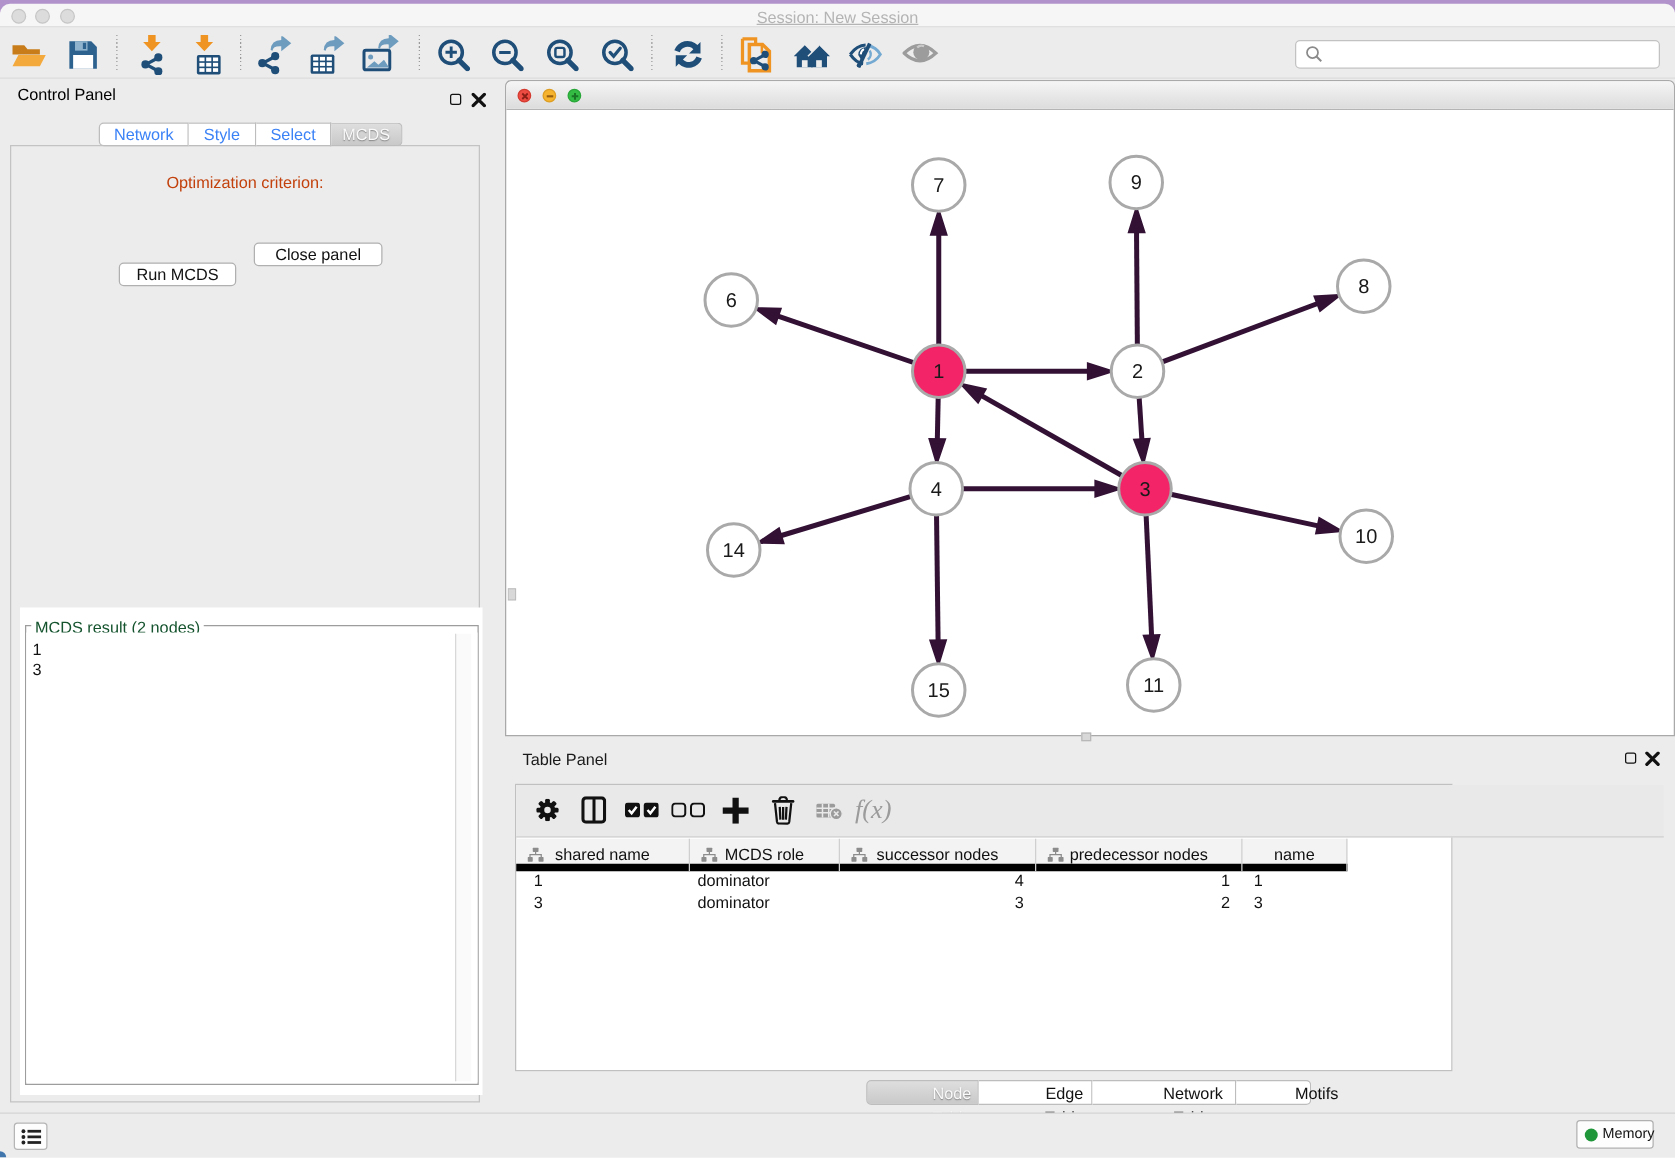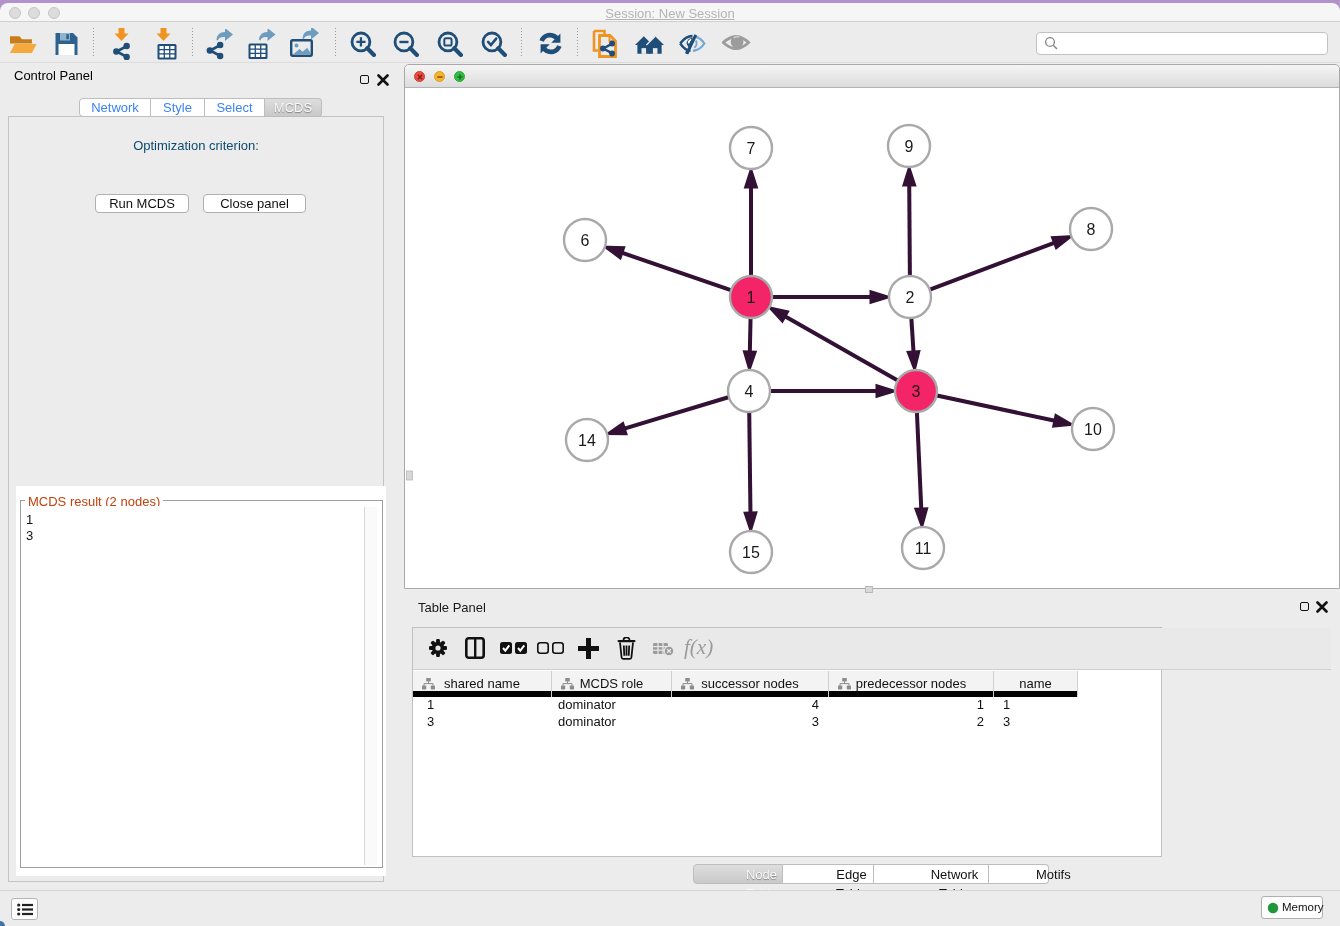--- a/index.html
+++ b/index.html
@@ -26,32 +26,32 @@
 
 #cp-title { left:14px; top:68px; font-size:13px; color:#000000; }
 .winbtn-sq { width:9px; height:9px; border:1.5px solid #111; border-radius:2px; }
 #cp-content { left:8px; top:116px; width:376px; height:766px;
   border:1px solid #c3c3c3; background:#ececec; }
 .tab { position:absolute; top:98px; height:19px; background:#fff;
   border:1px solid #bdbdbd; font-size:13px; color:#3b82f6;
   text-align:center; line-height:18px; }
 .tabsel { background:linear-gradient(#dedede,#c9c9c9); color:#fafafa;
   text-shadow:0 1px 1px rgba(120,120,120,0.9); }
-#opt-label { left:8px; top:138px; width:376px; text-align:center; font-size:13px; color:#0c4a6e; }
+#opt-label { left:8px; top:138px; width:376px; text-align:center; font-size:13px; color:#c2410c; }
 #dropdown { left:44px; top:160px; width:310px; height:19px; background:#fff;
   border:1px solid #b0b0b0; border-radius:4px; font-size:13px; color:#111;
   line-height:17px; padding-left:9px; }
 .btn { position:absolute; top:194px; height:19px; background:#fff;
   border:1px solid #b0b0b0; border-radius:4px; font-size:13px;
   color:#111; text-align:center; line-height:17px; }
 #mcds-panel { left:16px; top:486px; width:370px; height:390px; background:#fff; }
 #mcds-fs { left:20px; top:500px; width:363px; height:368px;
   border:1px solid #9d9d9d; }
 #mcds-legend { left:25px; top:494px; background:#fff; padding:0 3px;
-  font-size:13px; color:#c2410c; }
+  font-size:13px; color:#14532d; }
 #mcds-text { left:21px; top:506px; width:361px; height:360px; background:#fff;
   font-size:13px; color:#111; line-height:16px; padding:6px 0 0 5px; }
 #mcds-sb { left:364px; top:507px; width:13px; height:358px; background:#fafafa;
   border-left:1px solid #d8d8d8; }
 
 #netwin { left:404px; top:64px; width:936px; height:525px; background:#fff;
   border:1px solid #a9a9a9; border-radius:5px 5px 0 0; }
 #nettitle { left:0; top:0; width:934px; height:23px;
   background:linear-gradient(#f5f5f5,#dcdcdc); border-bottom:1px solid #b4b4b4;
   border-radius:5px 5px 0 0; }
@@ -232,21 +232,21 @@
   <div class="abs winbtn-sq" style="left:360px; top:75px;"></div>
   <svg class="abs" style="left:377px; top:74px;" width="12" height="12" viewBox="0 0 12 12">
       <path d="M1.5 1.5 L10.5 10.5 M10.5 1.5 L1.5 10.5" stroke="#111" stroke-width="2.6" stroke-linecap="round"></path>
     </svg>
   <div class="abs" id="cp-content"></div>
   <div class="tab" style="left:79px; width:72px; border-radius:4px 0 0 4px;">Network</div>
   <div class="tab" style="left:151px; width:54px; border-left:none;">Style</div>
   <div class="tab" style="left:205px; width:60px; border-left:none;">Select</div>
   <div class="tab tabsel" style="left:265px; width:57px; border-left:none; border-radius:0 4px 4px 0;">MCDS</div>
   <div class="abs" id="opt-label">Optimization criterion:</div>
-  <div class="btn" style="left:95px; width:94px;">Run MCDS</div>
+  <div class="btn" style="left:95px; width:94px;margin-top:16px;">Run MCDS</div>
   <div class="btn" style="left:203px; width:103px;">Close panel</div>
   <div class="abs" id="mcds-panel"></div>
   <div class="abs" id="mcds-fs"></div>
   <div class="abs" id="mcds-legend">MCDS result (2 nodes)</div>
   <div class="abs" id="mcds-text">1<br>3</div>
   <div class="abs" id="mcds-sb"></div>
 
   <div class="abs" id="netwin">
     <div class="abs" id="nettitle"></div>
     <div class="light" style="left:9px;  background:#ed4c42; border:1px solid #d33a30;"></div>

